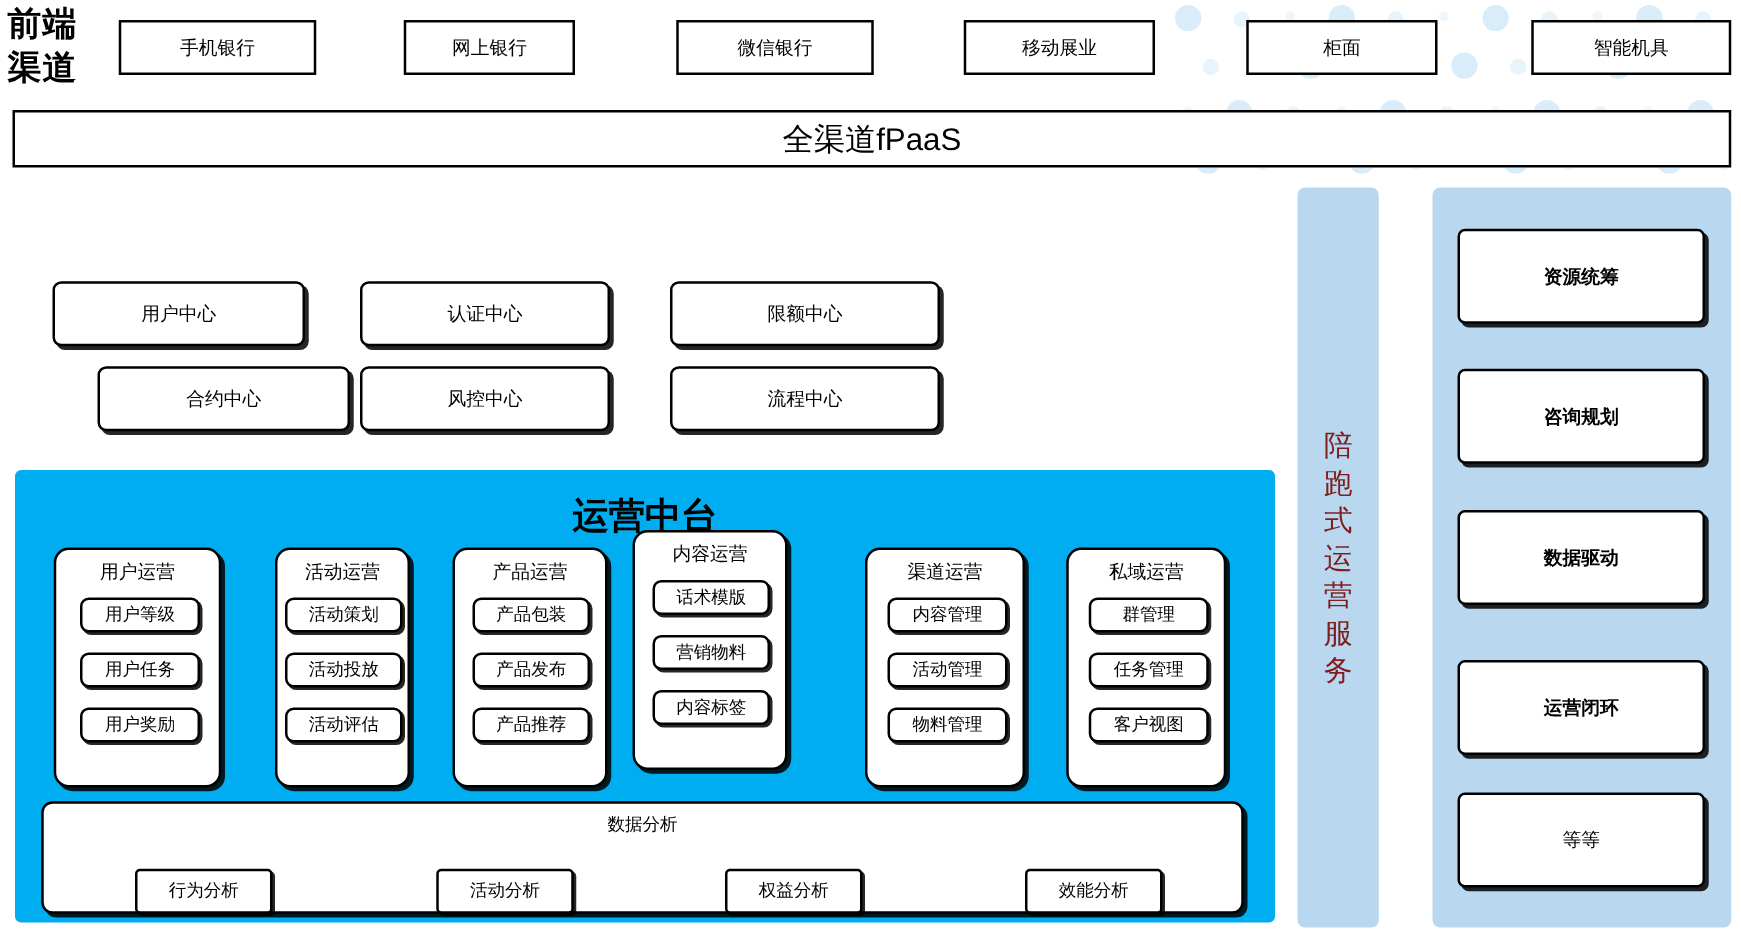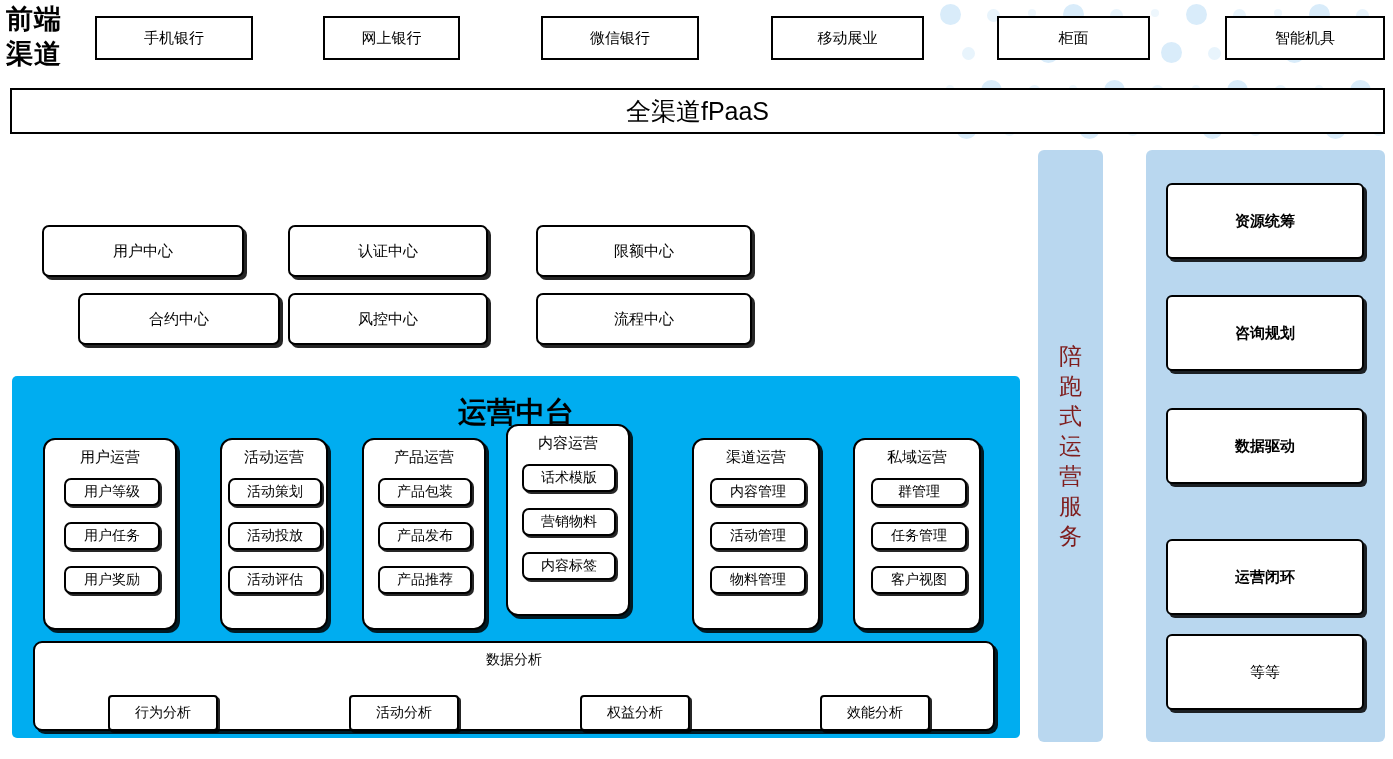--- a/index.html
+++ b/index.html
@@ -434,21 +434,21 @@
   <div class="bluecol" id="capability-col">
     <div class="capbox" style="top:33px;">
         <span>资源统筹</span>
       </div>
     <div class="capbox" style="top:145px;">
         <span>咨询规划</span>
       </div>
     <div class="capbox" style="top:258px;">
         <span>数据驱动</span>
       </div>
-    <div class="capbox" style="top:389px;">
+    <div class="capbox" style="top:378px;">
         <span>运营闭环</span>
       </div>
     <div class="capbox plain" style="top:484px;">
         <span>等等</span>
       </div>
   </div>
 
 </div>
 
 </body></html>

